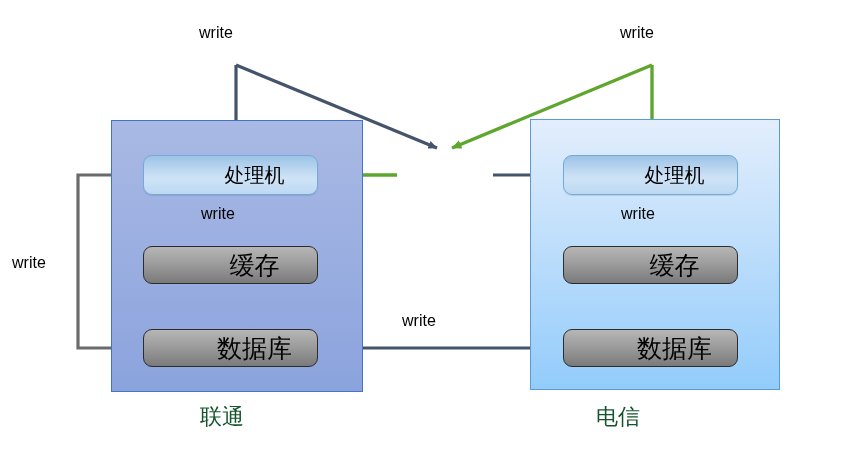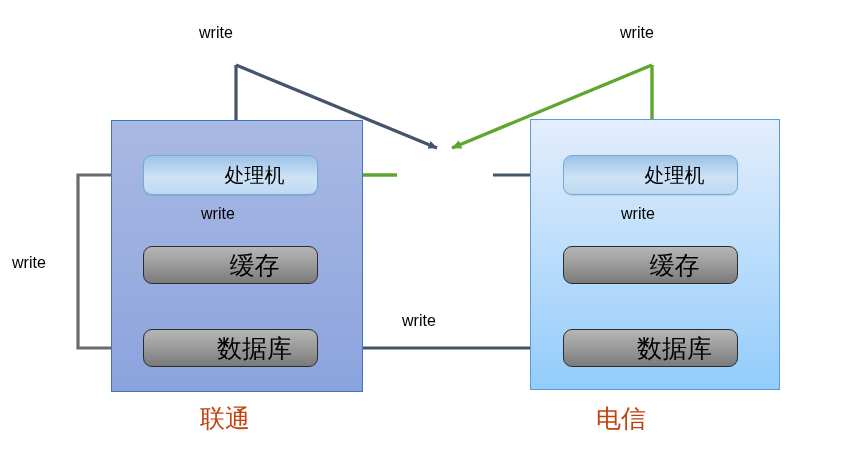--- a/index.html
+++ b/index.html
@@ -8,21 +8,21 @@
   #wires{position:absolute;left:0;top:0;width:843px;height:456px;}
 
   .panel{position:absolute;box-sizing:border-box;}
   .panel-left{left:111px;top:120px;width:252px;height:272px;
     background:linear-gradient(180deg,#a9b9e4 0%,#8ba3dd 100%);
     border:1px solid #4472c4;}
   .panel-right{left:530px;top:119px;width:250px;height:271px;
     background:linear-gradient(180deg,#e3eefc 0%,#93ccfb 100%);
     border:1px solid #5b9bd5;}
 
-  .panel-label{position:absolute;color:#c2410c;font-size:25px;line-height:1;
+  .panel-label{position:absolute;color:#14532d;font-size:22px;line-height:1;
     font-family:Liberation Serif, serif;white-space:nowrap;}
   .label-left{left:200px;top:406px;}
   .label-right{left:596px;top:406px;}
 
   .node{position:absolute;box-sizing:border-box;display:flex;
     align-items:center;justify-content:center;white-space:nowrap;
     font-family:Liberation Serif, serif;color:#000;padding-left:48px;}
 
   .node-proc{width:175px;height:40px;border-radius:9px;font-size:20px;
     background:linear-gradient(180deg,#9dc3e6 0%,#cfe3f6 58%,#bcd9f2 100%);

